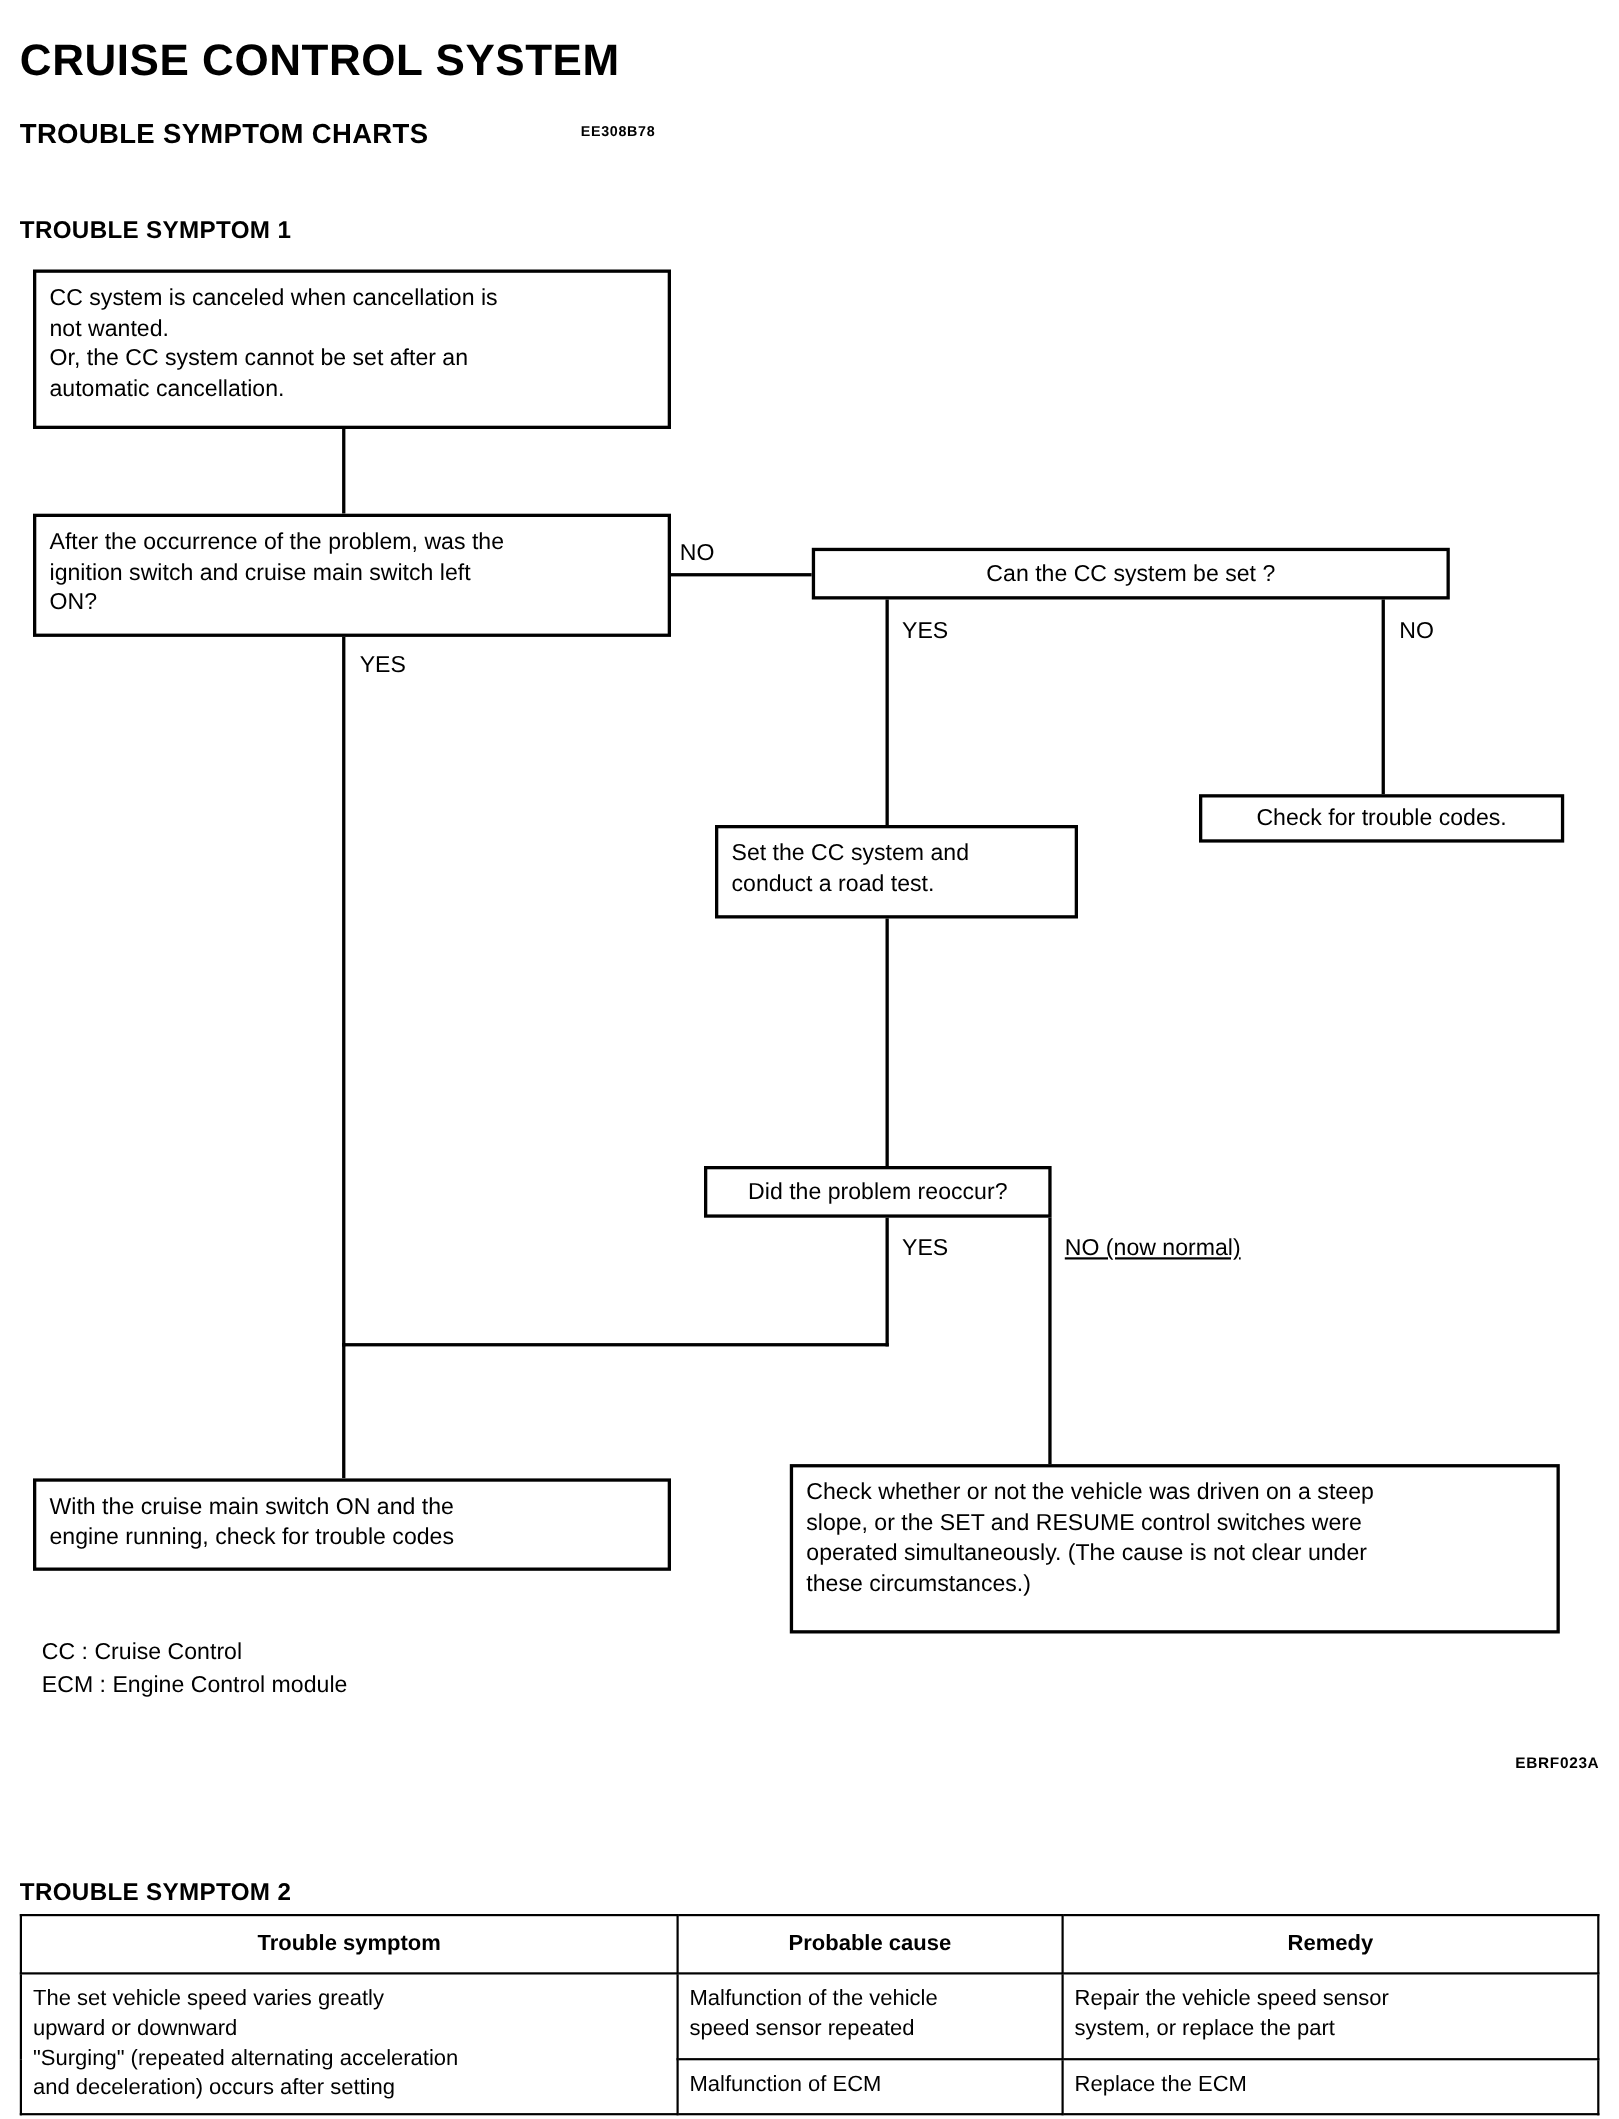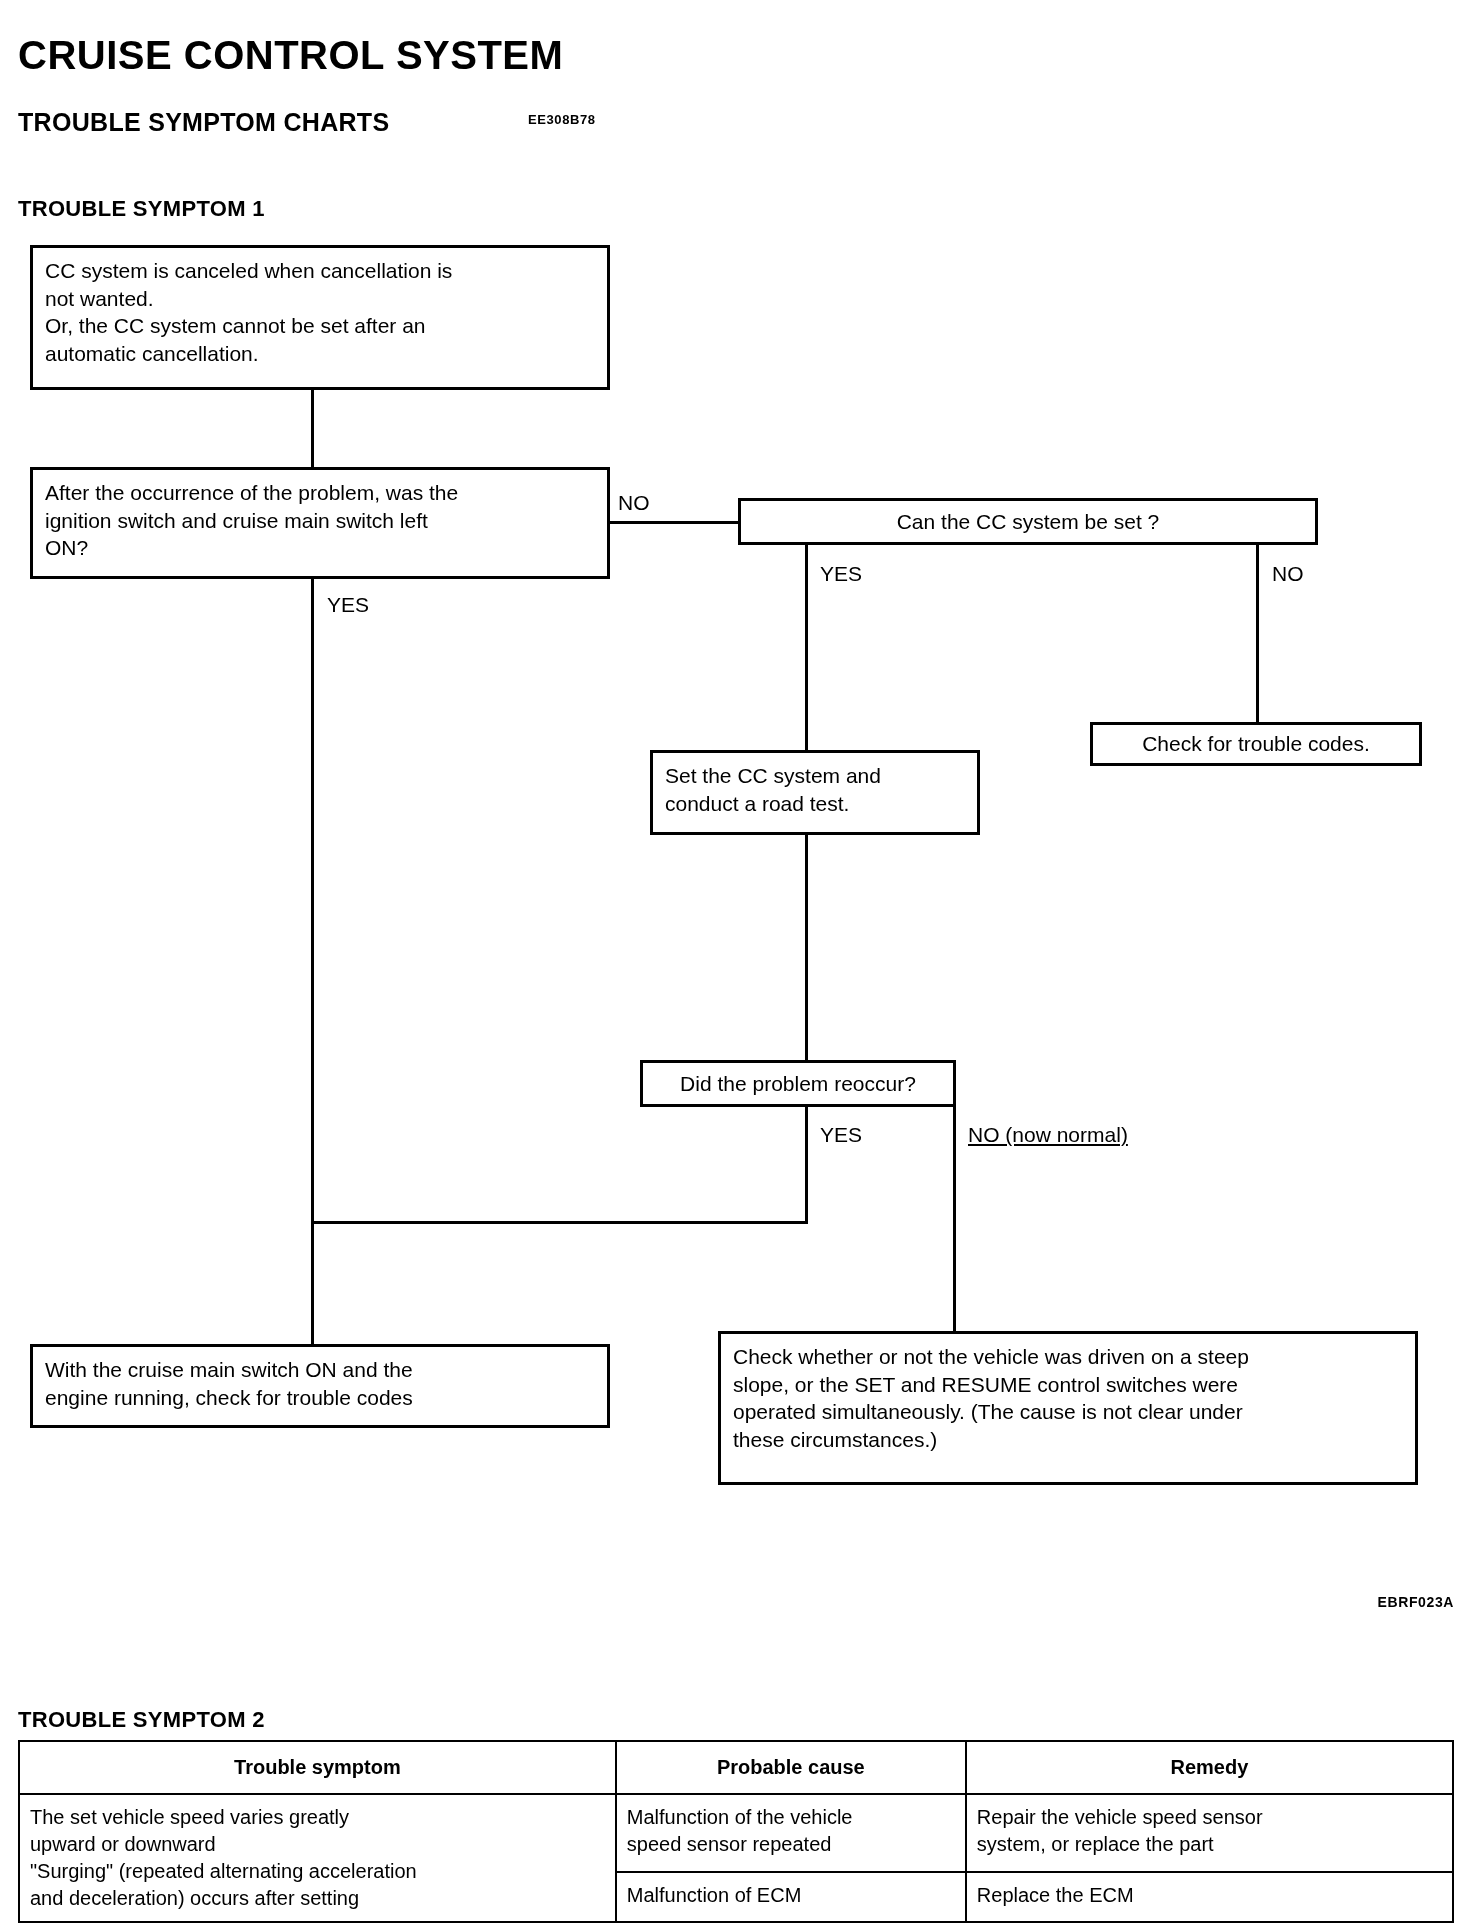--- a/index.html
+++ b/index.html
@@ -204,20 +204,24 @@
 engine running, check for trouble codes</p>
   </div>
 
   <div class="fnode" style="left:718px; top:1331px; width:700px; height:154px;">
     <p>Check whether or not the vehicle was driven on a steep
 slope, or the SET and RESUME control switches were
 operated simultaneously. (The cause is not clear under
 these circumstances.)</p>
   </div>
 
+  <div class="legend" id="legend-block">
+    <div>CC : Cruise Control</div>
+    <div>ECM : Engine Control module</div>
+  </div>
 
   <span class="fig-code">EBRF023A</span>
 </div>
 
 <h3 class="section-title" id="symptom2-heading">TROUBLE SYMPTOM 2</h3>
 
 <table id="symptom2-table">
   <thead>
     <tr>
       <th class="col-symptom">Trouble symptom</th>

